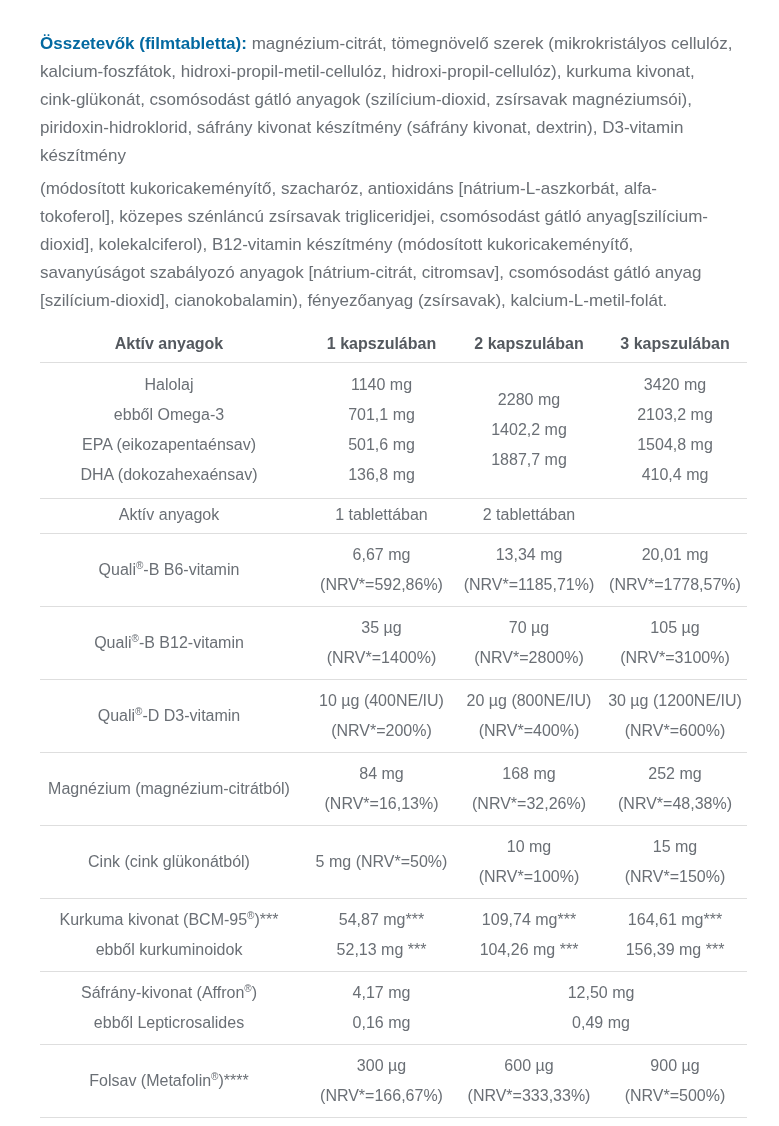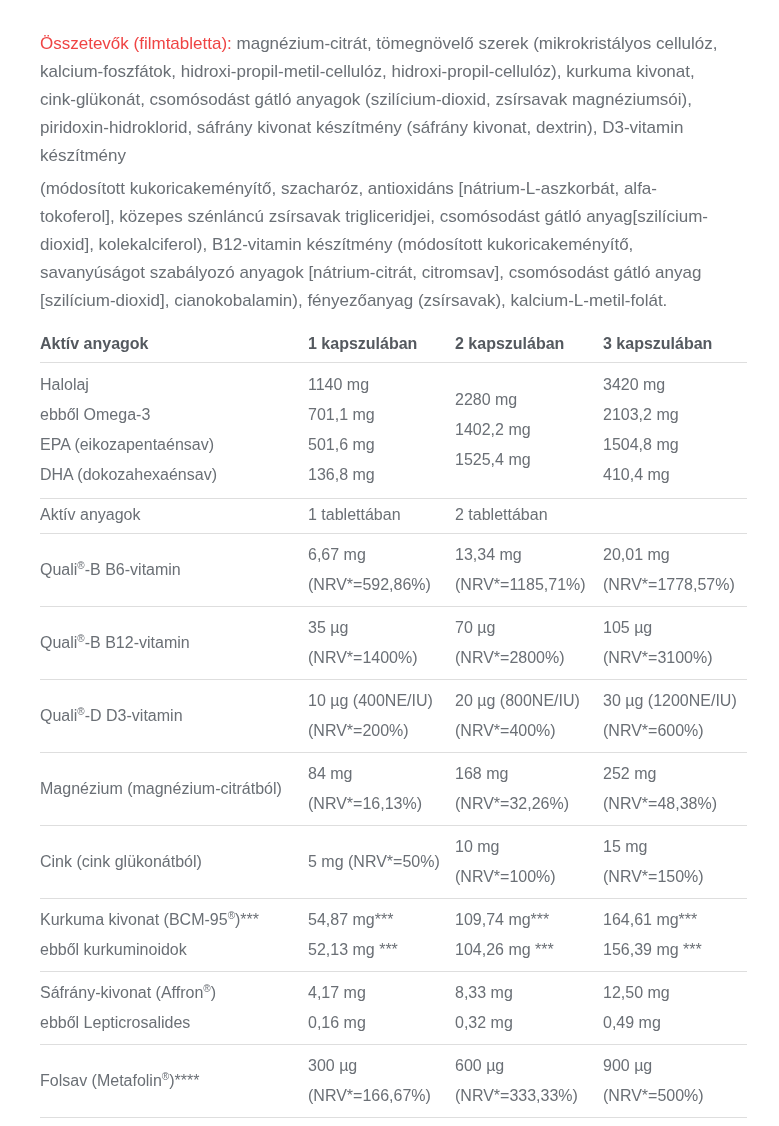--- a/index.html
+++ b/index.html
@@ -8,24 +8,24 @@
     font-family: "Liberation Sans", "DejaVu Sans", sans-serif;
     color: #6a6f75;
     -webkit-font-smoothing: antialiased;
   }
   .page { padding: 30px 32px 0 40px; width: 707px; }
 
   
   .intro { font-size: 17px; line-height: 28px; }
   .intro .pline { white-space: nowrap; }
   .p2 { margin-top: 5px; }
-  .bold { font-weight: normal; color: #ef4444; }
+  .bold { font-weight: bold; color: #0369a1; }
 
   
-  .ntable { margin-top: 13px; font-size: 16px; }
+  .ntable { margin-top: 13px; font-size: 16px; text-align: center; }
   .trow {
     display: flex; align-items: center;
     border-bottom: 1px solid #dedede;
     line-height: 30px; padding: 6px 0;
   }
   .trow .c1 { width: 268px; padding-right: 10px; box-sizing: border-box; }
   .trow .c2 { width: 147px; }
   .trow .c3 { width: 148px; }
   .trow .c4 { flex: 1; }
   .thead { padding: 1px 0 3px 0; }
@@ -72,21 +72,21 @@
       </div>
       <div class="c2">
         <div>1140 mg</div>
         <div>701,1 mg</div>
         <div>501,6 mg</div>
         <div>136,8 mg</div>
       </div>
       <div class="c3">
         <div>2280 mg</div>
         <div>1402,2 mg</div>
-        <div>1525,4 mg</div>
+        <div>1887,7 mg</div>
       </div>
       <div class="c4">
         <div>3420 mg</div>
         <div>2103,2 mg</div>
         <div>1504,8 mg</div>
         <div>410,4 mg</div>
       </div>
     </div>
 
     <div class="trow thead tablets">
@@ -205,24 +205,20 @@
 
     <div class="trow">
       <div class="c1">
         <div><span>Sáfrány-kivonat (Affron</span><sup>®</sup><span>)</span></div>
         <div>ebből Lepticrosalides</div>
       </div>
       <div class="c2">
         <div>4,17 mg</div>
         <div>0,16 mg</div>
       </div>
-      <div class="c3">
-        <div>8,33 mg</div>
-        <div>0,32 mg</div>
-      </div>
       <div class="c4">
         <div>12,50 mg</div>
         <div>0,49 mg</div>
       </div>
     </div>
 
     <div class="trow">
       <div class="c1">
         <span><span>Folsav (Metafolin</span><sup>®</sup><span>)****</span></span>
       </div>

